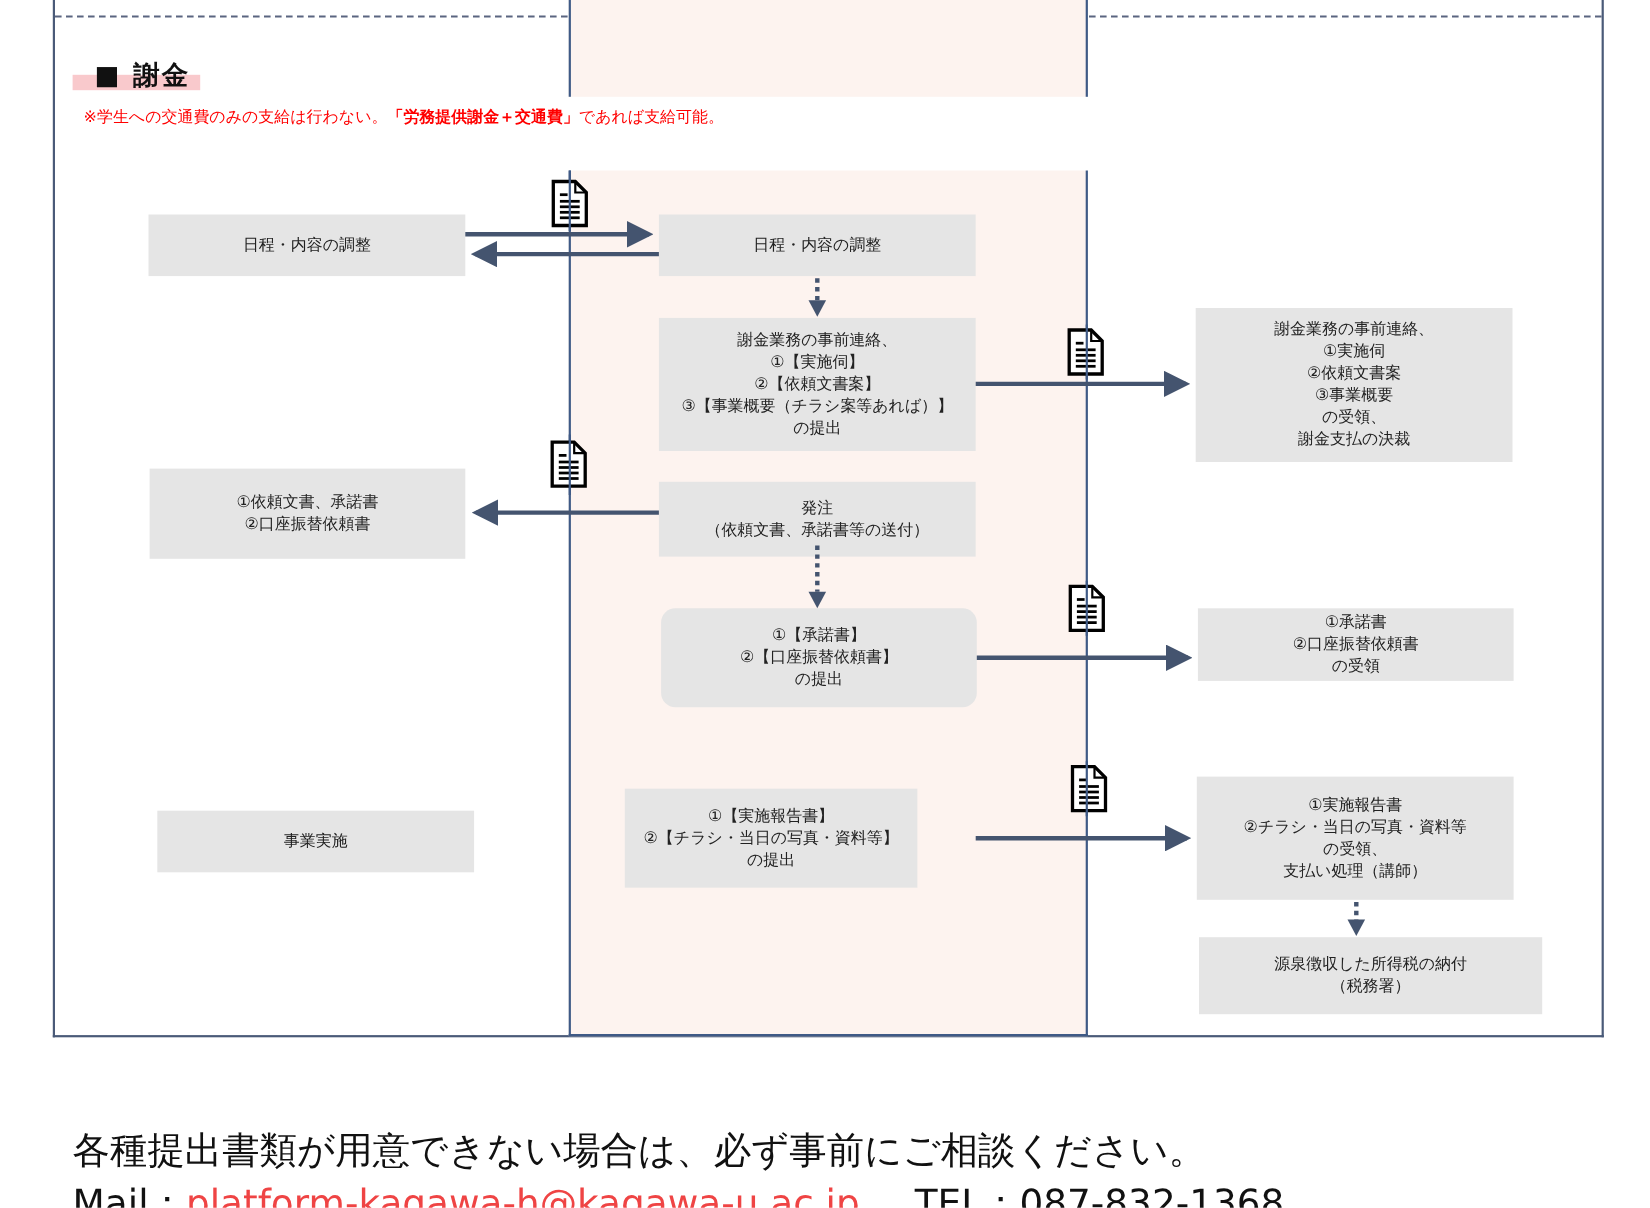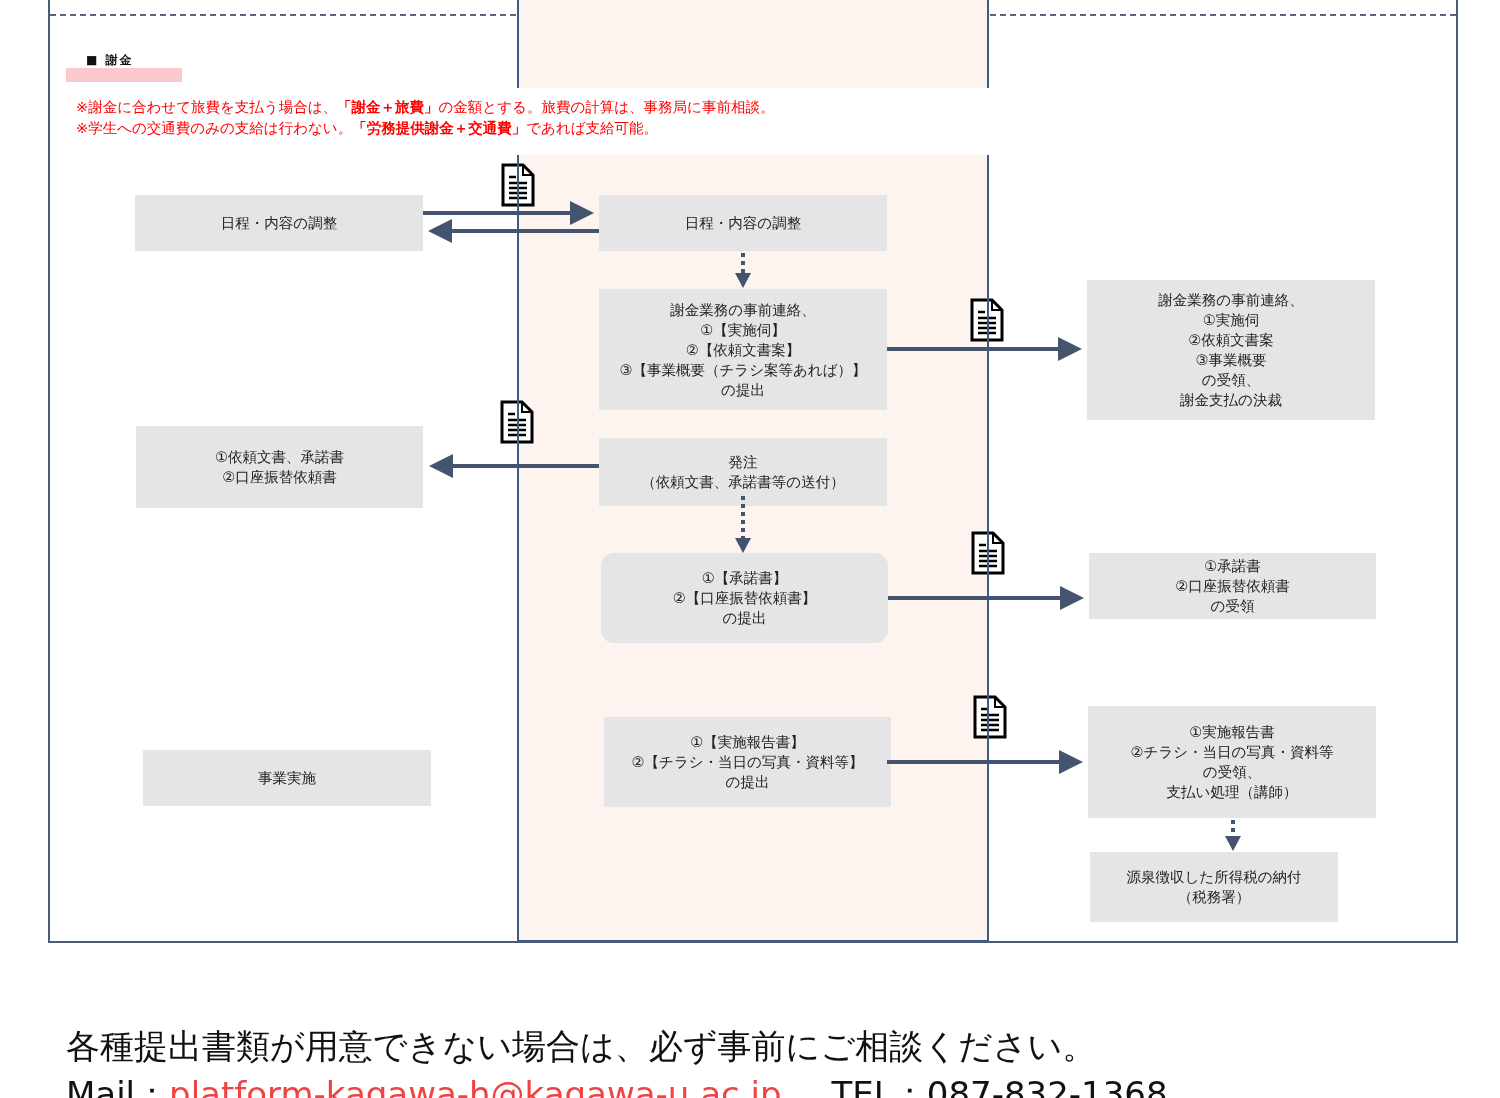--- a/index.html
+++ b/index.html
@@ -9,21 +9,21 @@
   .frame { position: absolute; left: 48px; top: -4px; width: 1410px; height: 947px;
            border: 2px solid #4a5a78; border-top: none; }
   .dash-line { position: absolute; left: 50px; top: 14px; width: 1406px; height: 0;
                border-top: 2px dashed #5a6580; }
   .mid-col { position: absolute; left: 517px; top: -4px; width: 472px; height: 946px;
              background: #fdf3ef; border-left: 2px solid #3f5a86; border-right: 2px solid #3f5a86;
              border-bottom: 2px solid #3f5a86; }
 
   .section-title { position: absolute; left: 66px; top: 52px; width: 116px; height: 30px; }
   .section-title .hl { position: absolute; left: 0; top: 16px; width: 116px; height: 14px; background: #f9c9cc; }
-  .section-title .txt { position: absolute; left: 20px; top: 0; font-size: 12px; font-weight: bold; color: #111; letter-spacing: 2px; white-space: nowrap; }
+  .section-title .txt { position: absolute; left: 20px; top: 0; font-size: 24px; font-weight: bold; color: #111; letter-spacing: 2px; white-space: nowrap; }
 
   .notes { position: absolute; left: 66px; top: 88px; width: 924px; height: 67px; background: #ffffff; padding: 9px 0 0 10px; }
   .note-line { font-size: 14.5px; color: #ff0000; line-height: 21px; white-space: nowrap; }
   .note-line b { font-weight: bold; color: #ff0000; }
 
   .box { position: absolute; background: #e5e5e5; display: flex; align-items: center; justify-content: center;
          text-align: center; font-size: 14.5px; line-height: 20px; color: #222; white-space: pre-line; }
 
   svg.overlay { position: absolute; left: 0; top: 0; width: 1500px; height: 1098px; pointer-events: none; }
 
@@ -38,61 +38,58 @@
 <div class="dash-line"></div>
 <div class="mid-col"></div>
 
 <div class="section-title">
   <div class="hl"></div>
   <div class="txt">■ 謝金</div>
 </div>
 
 <div class="notes">
   <div class="note-line">
-    <span>※謝金に合わせて旅費を支払う場合は、</span><b>「謝金＋旅費」</b><span>の金額とする。旅費の計算は、事務局に事前相談。</span>
-  </div>
-  <div class="note-line">
     <span>※学生への交通費のみの支給は行わない。</span><b>「労務提供謝金＋交通費」</b><span>であれば支給可能。</span>
   </div>
 </div>
 
 <div class="box" style="left:135px;top:195px;width:288px;height:56px;">日程・内容の調整</div>
 <div class="box" style="left:136px;top:426px;width:287px;height:82px;">①依頼文書、承諾書
 ②口座振替依頼書</div>
-<div class="box" style="left:143px;top:737px;width:288px;height:56px;margin-top:13px;">事業実施</div>
+<div class="box" style="left:143px;top:737px;width:288px;height:56px;">事業実施</div>
 
 <div class="box" style="left:599px;top:195px;width:288px;height:56px;">日程・内容の調整</div>
 <div class="box" style="left:599px;top:289px;width:288px;height:121px;">謝金業務の事前連絡、
 ①【実施伺】
 ②【依頼文書案】
 ③【事業概要（チラシ案等あれば）】
 の提出</div>
 <div class="box" style="left:599px;top:438px;width:288px;height:68px;">発注
 （依頼文書、承諾書等の送付）</div>
 <div class="box" style="left:601px;top:553px;width:287px;height:90px;border-radius:13px;">①【承諾書】
 ②【口座振替依頼書】
 の提出</div>
-<div class="box" style="left:604px;top:717px;width:287px;height:90px;">①【実施報告書】
+<div class="box" style="left:568px;top:717px;width:266px;height:90px;">①【実施報告書】
 ②【チラシ・当日の写真・資料等】
 の提出</div>
 
 <div class="box" style="left:1087px;top:280px;width:288px;height:140px;">謝金業務の事前連絡、
 ①実施伺
 ②依頼文書案
 ③事業概要
 の受領、
 謝金支払の決裁</div>
 <div class="box" style="left:1089px;top:553px;width:287px;height:66px;">①承諾書
 ②口座振替依頼書
 の受領</div>
 <div class="box" style="left:1088px;top:706px;width:288px;height:112px;">①実施報告書
 ②チラシ・当日の写真・資料等
 の受領、
 支払い処理（講師）</div>
-<div class="box" style="left:1090px;top:852px;width:248px;height:70px;">源泉徴収した所得税の納付
+<div class="box" style="left:1090px;top:852px;width:312px;height:70px;">源泉徴収した所得税の納付
 （税務署）</div>
 
 <svg class="overlay" viewBox="0 0 1500 1098">
   <defs>
     <marker id="ah" markerWidth="6" markerHeight="6" refX="5" refY="3" orient="auto" markerUnits="strokeWidth">
       <path d="M0,0 L6,3 L0,6 z" fill="#44546f"></path>
     </marker>
     <g id="doc">
       <path d="M0,0 H20 L30,10 V40 H0 Z" fill="#ffffff" stroke="#000" stroke-width="3"></path>
       <path d="M20,0 V10 H30" fill="none" stroke="#000" stroke-width="2"></path>

